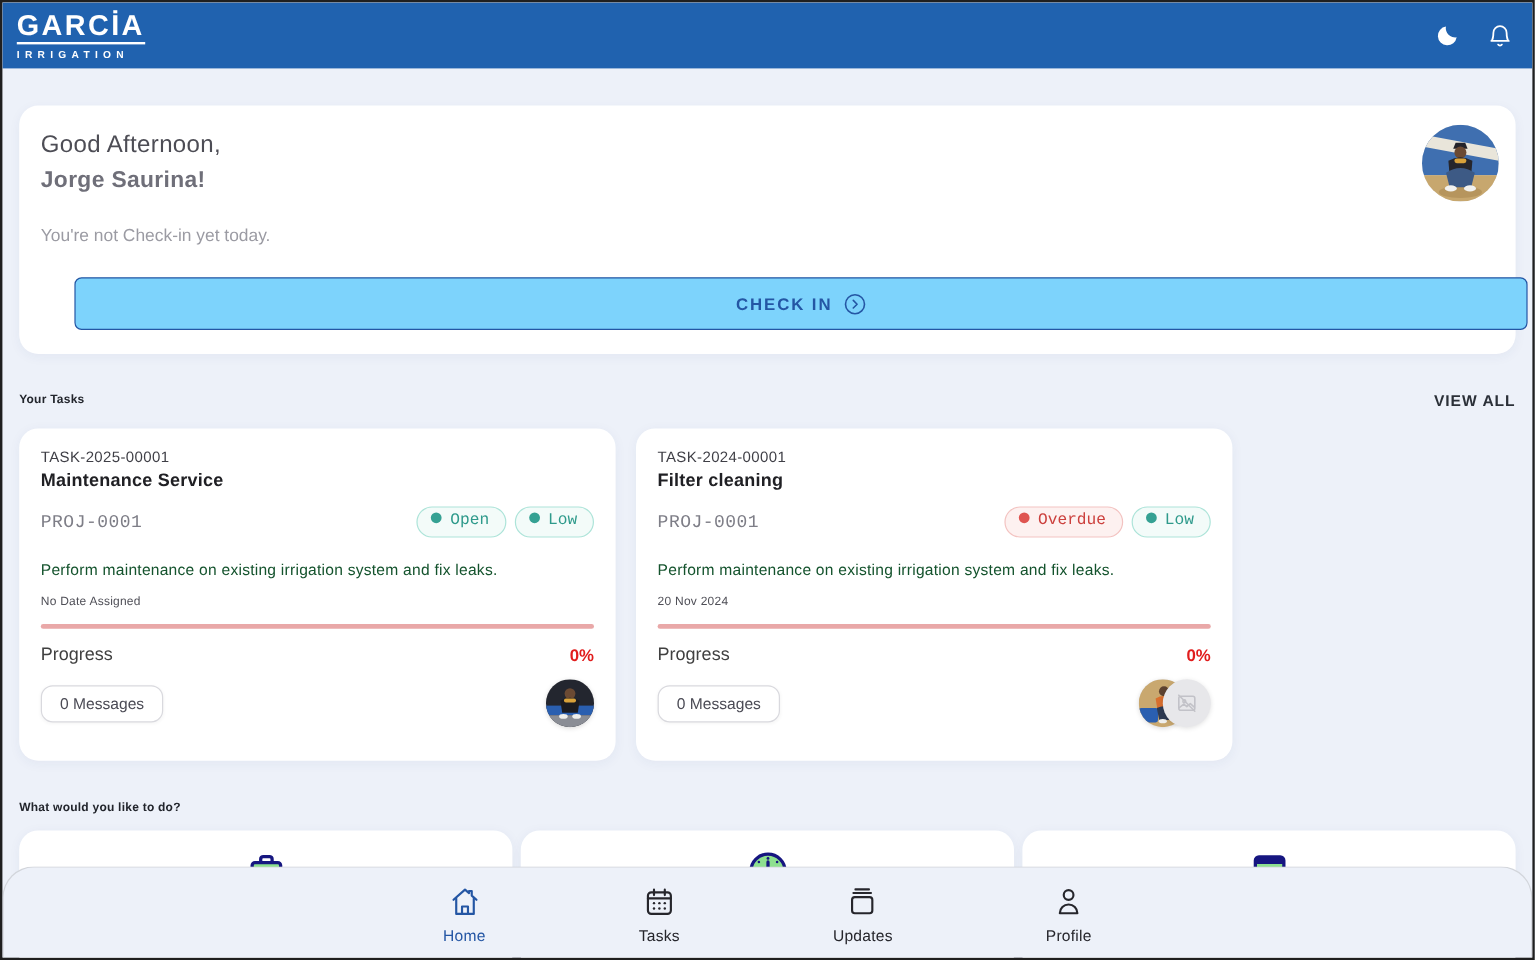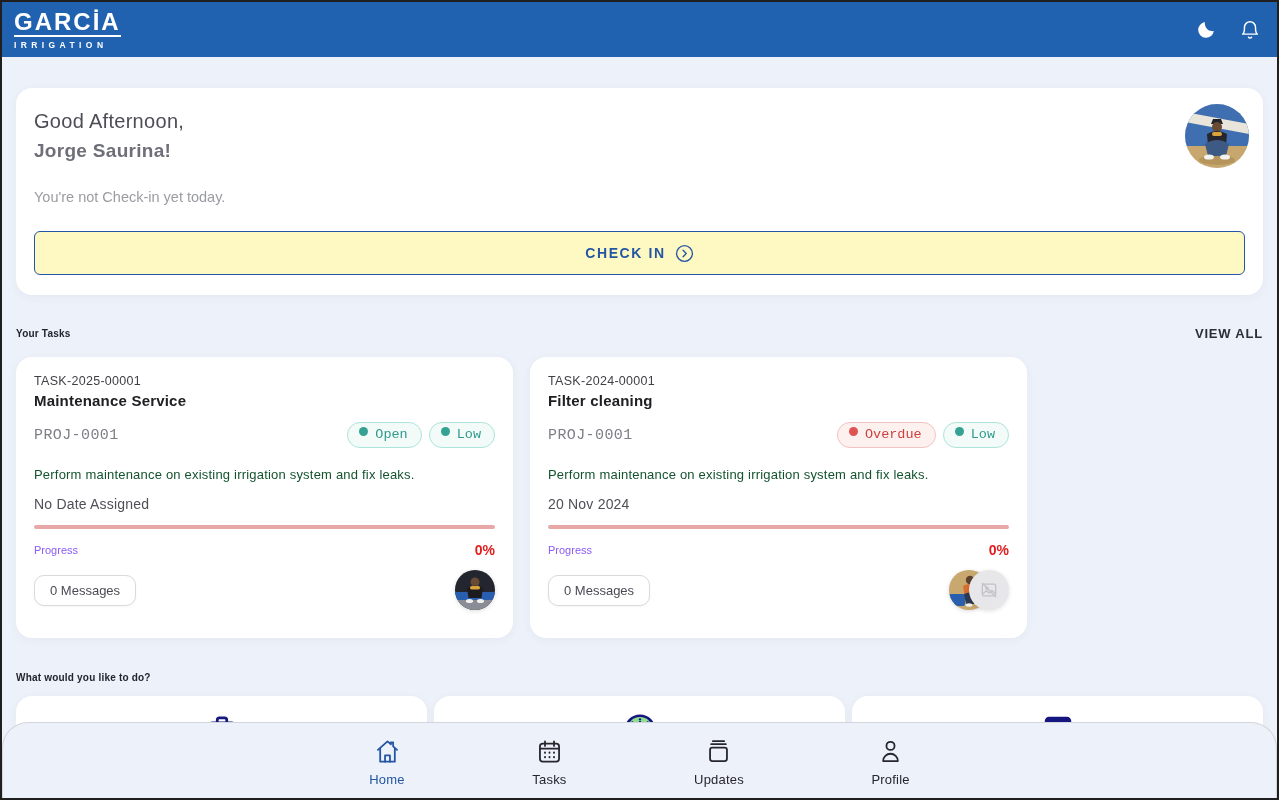--- a/index.html
+++ b/index.html
@@ -44,25 +44,26 @@
   .greet-line1 { font-size: 20px; color: #4d4d55; letter-spacing: 0.3px; }
   .greet-line2 { font-size: 19px; color: #6f6f79; font-weight: 700; margin-top: 7px; letter-spacing: 0.3px; }
   .greet-status { font-size: 14.5px; color: #9b9ba3; margin-top: 27px; }
   .greeting-avatar {
     position: absolute; top: 16px; right: 14px;
     width: 64px; height: 64px; border-radius: 50%;
     overflow: hidden; background: #ddd;
   }
   .check-in-btn {
     margin-top: 26px; width: 100%; height: 44px;
-    background: #fef9c3; border: 1px solid #2456a4; border-radius: 6px;
+    background: #7dd3fc; border: 1px solid #2456a4; border-radius: 6px;
     color: #2456a4; font-family: inherit;
     font-size: 14px; font-weight: 700; letter-spacing: 1.6px;
     display: flex; align-items: center; justify-content: center; gap: 9px;
     cursor: pointer;
+    margin-left: 28px;
   }
   .check-in-btn svg { width: 19px; height: 19px; }
 
   .section-head {
     margin-top: 31px;
     display: flex; align-items: center; justify-content: space-between;
   }
   .section-title { font-size: 10px; font-weight: 700; color: #22252c; letter-spacing: 0.2px; }
   .view-all { font-size: 13px; font-weight: 600; color: #2b3038; letter-spacing: 0.8px; text-decoration: none; cursor: pointer; }
 
@@ -84,24 +85,24 @@
     display: inline-flex; align-items: flex-start; gap: 7px;
     border-radius: 999px; padding: 4px 13px 5px 11px;
     font-size: 13.5px; font-weight: 500;
   }
   .badge .dot { width: 9px; height: 9px; border-radius: 50%; display: inline-block; }
   .badge-teal { background: #f3fbf9; border: 1px solid #ade4d9; color: #2e9a8b; }
   .badge-teal .dot { background: #35a193; }
   .badge-red { background: #fdf1f0; border: 1px solid #f3c3c1; color: #cc403d; }
   .badge-red .dot { background: #df5450; }
   .task-desc { margin-top: 19px; font-size: 13px; color: #14532d; letter-spacing: 0.2px; }
-  .task-date { margin-top: 14px; font-size: 14px; color: #4f4f57; letter-spacing: 0.2px; }
+  .task-date { margin-top: 14px; font-size: 10px; color: #4f4f57; letter-spacing: 0.2px; }
   .progress-track { margin-top: 13px; height: 4px; border-radius: 2px; background: #e9a8a8; }
   .progress-row { margin-top: 13px; display: flex; justify-content: space-between; align-items: center; }
-  .progress-label { font-size: 11px; color: #8b5cf6; }
+  .progress-label { font-size: 15px; color: #404040; }
   .progress-pct { font-size: 14px; font-weight: 700; color: #e11d1d; }
   .task-footer { margin-top: 12px; display: flex; justify-content: space-between; align-items: center; }
   .messages-btn {
     background: #fff; border: 1px solid #d9d9de; border-radius: 10px;
     padding: 7px 15px; font-family: inherit;
     font-size: 13px; color: #4b4b55; cursor: pointer;
     box-shadow: 0 1px 3px rgba(0,0,0,0.04);
   }
   .avatars { display: flex; align-items: center; }
   .avatar-sm {

